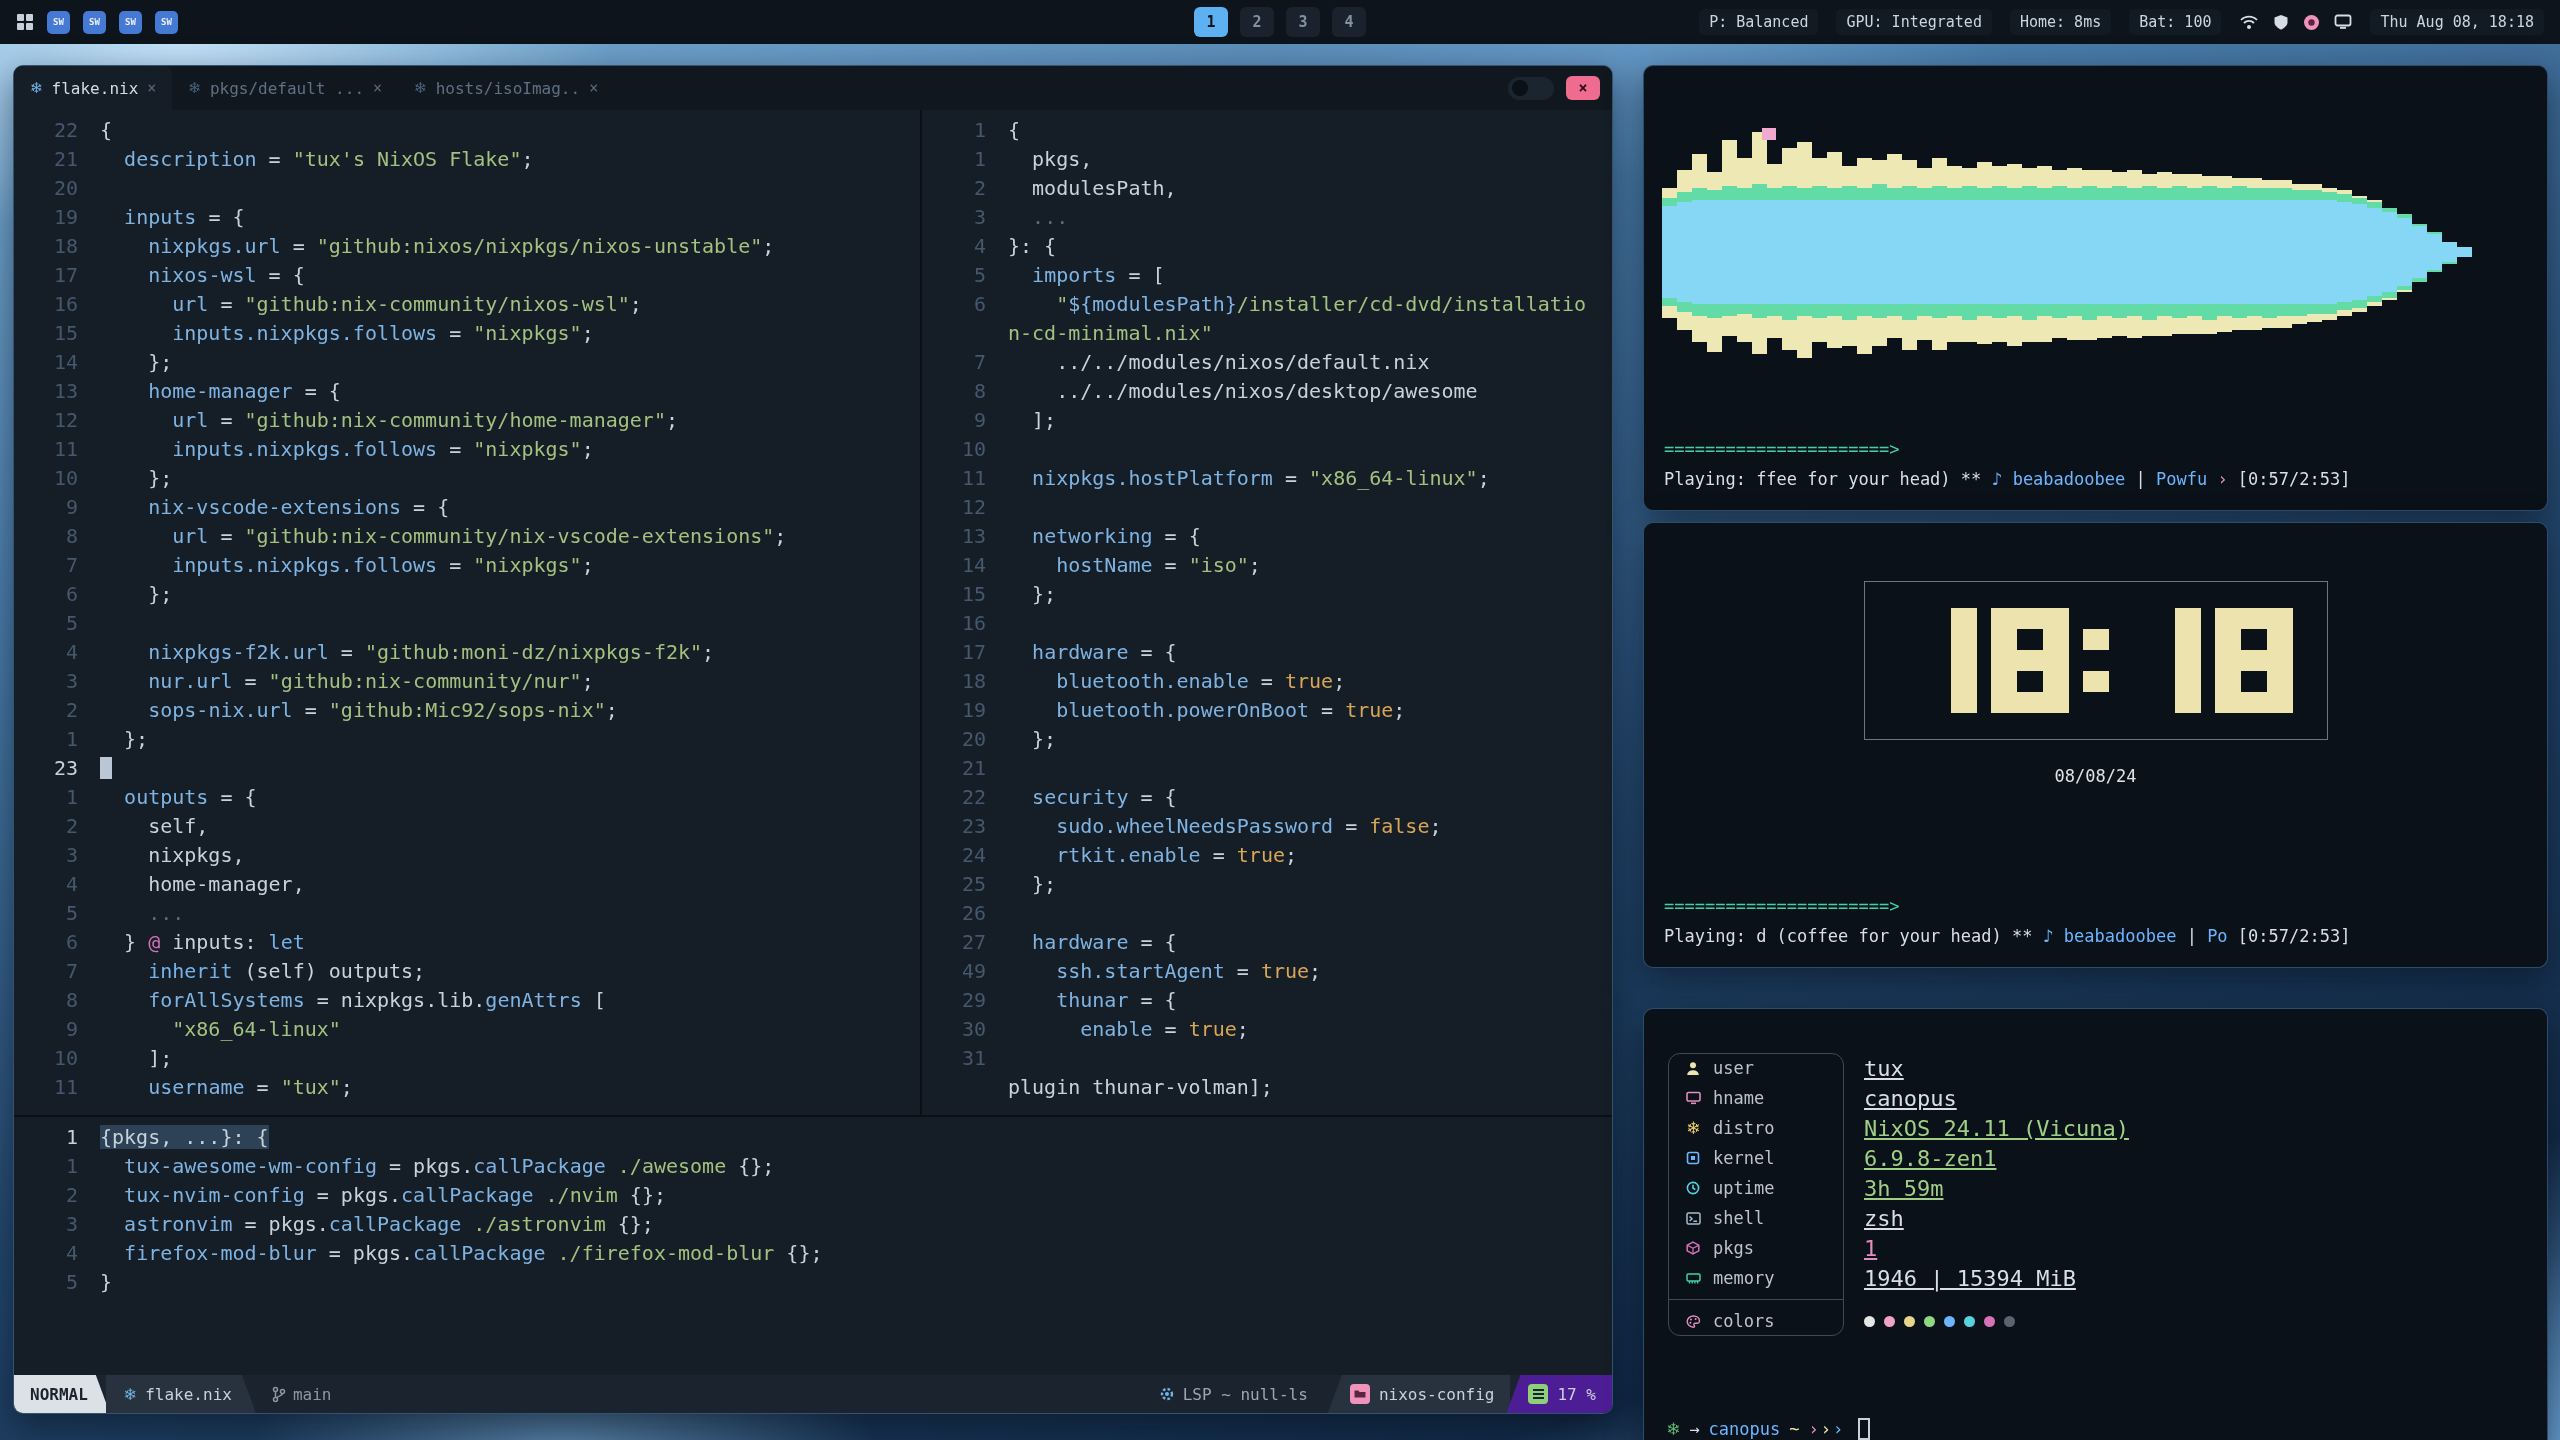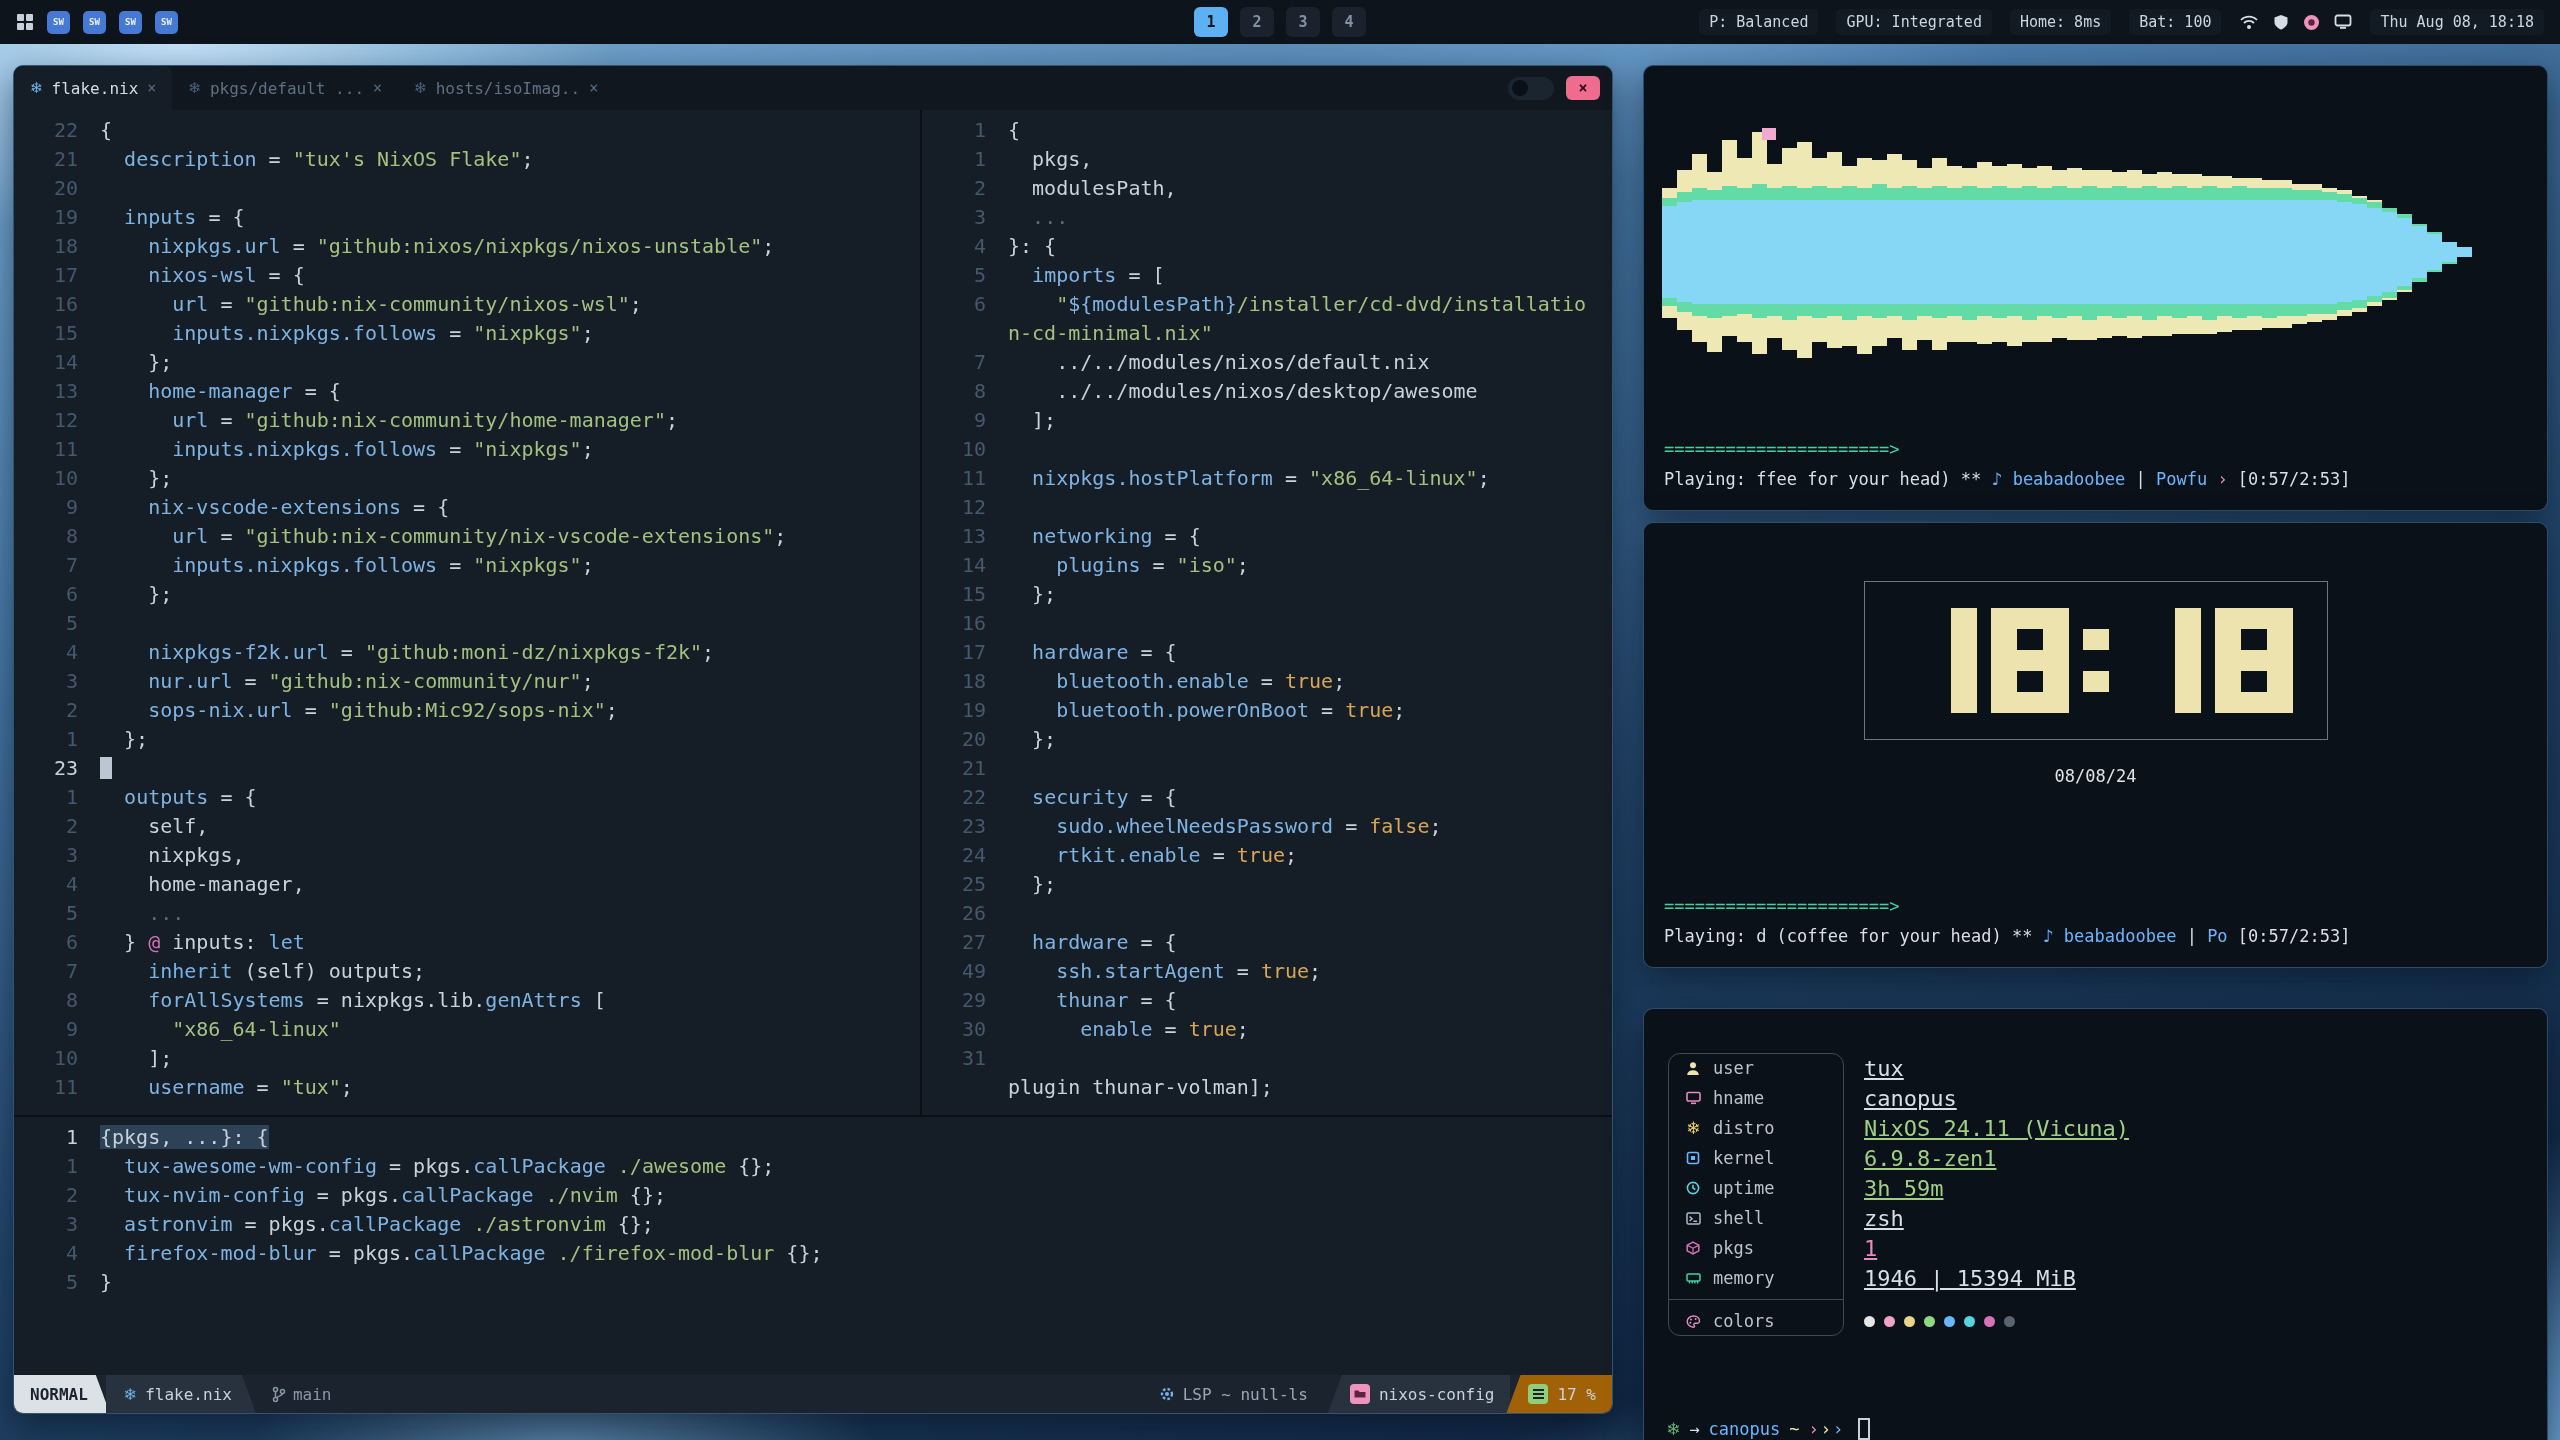--- a/index.html
+++ b/index.html
@@ -72,21 +72,21 @@
     clip-path:polygon(0 0, calc(100% - 14px) 0, 100% 100%, 0 100%); }
   .sl-file { background:#27323e; color:#c9d2dc; padding:0 24px 0 18px; height:100%;
     display:flex; align-items:center; gap:8px; margin-left:-4px;
     clip-path:polygon(0 0, calc(100% - 14px) 0, 100% 100%, 0 100%); }
   .sl-file .nf { font-family:"DejaVu Sans",sans-serif; color:#6fb3e3; }
   .sl-branch { display:flex; align-items:center; gap:7px; padding-left:16px; }
   .sl-right { margin-left:auto; display:flex; align-items:center; height:100%; }
   .sl-lsp { display:flex; align-items:center; gap:8px; padding-right:20px; color:#9aa7b5; }
   .sl-proj { background:#27323e; color:#c9d2dc; height:100%; display:flex; align-items:center;
     gap:9px; padding:0 16px 0 22px; clip-path:polygon(14px 0, 100% 0, 100% 100%, 0 100%); }
-  .sl-prog { background:#a16207; color:#c9d2dc; height:100%; display:flex; align-items:center;
+  .sl-prog { background:#4c1d95; color:#c9d2dc; height:100%; display:flex; align-items:center;
     gap:9px; padding:0 16px 0 22px; margin-left:-4px;
     clip-path:polygon(14px 0, 100% 0, 100% 100%, 0 100%); }
   .mini-ic { width:20px; height:20px; border-radius:4px; display:flex; align-items:center;
     justify-content:center; flex:none; }
   .mini-ic.pinkbg { background:#ef93bd; }
   .mini-ic.greenbg { background:#8fce7a; }
   .lines-glyph, .lines-glyph::before, .lines-glyph::after { display:block; width:11px; height:2px;
     background:#18222b; content:""; position:relative; }
   .lines-glyph::before { top:-4px; } .lines-glyph::after { top:2px; }
   
@@ -417,21 +417,21 @@
           <div class="crow">
             <span class="gut">12</span>
             <span class="code"></span>
           </div>
           <div class="crow">
             <span class="gut">13</span>
             <span class="code"><span class="sg-f">  </span><span class="sg-a">networking</span><span class="sg-f"> = {</span></span>
           </div>
           <div class="crow">
             <span class="gut">14</span>
-            <span class="code"><span class="sg-f">    </span><span class="sg-a">plugins</span><span class="sg-f"> = </span><span class="sg-s">"iso"</span><span class="sg-f">;</span></span>
+            <span class="code"><span class="sg-f">    </span><span class="sg-a">hostName</span><span class="sg-f"> = </span><span class="sg-s">"iso"</span><span class="sg-f">;</span></span>
           </div>
           <div class="crow">
             <span class="gut">15</span>
             <span class="code"><span class="sg-f">  };</span></span>
           </div>
           <div class="crow">
             <span class="gut">16</span>
             <span class="code"></span>
           </div>
           <div class="crow">

